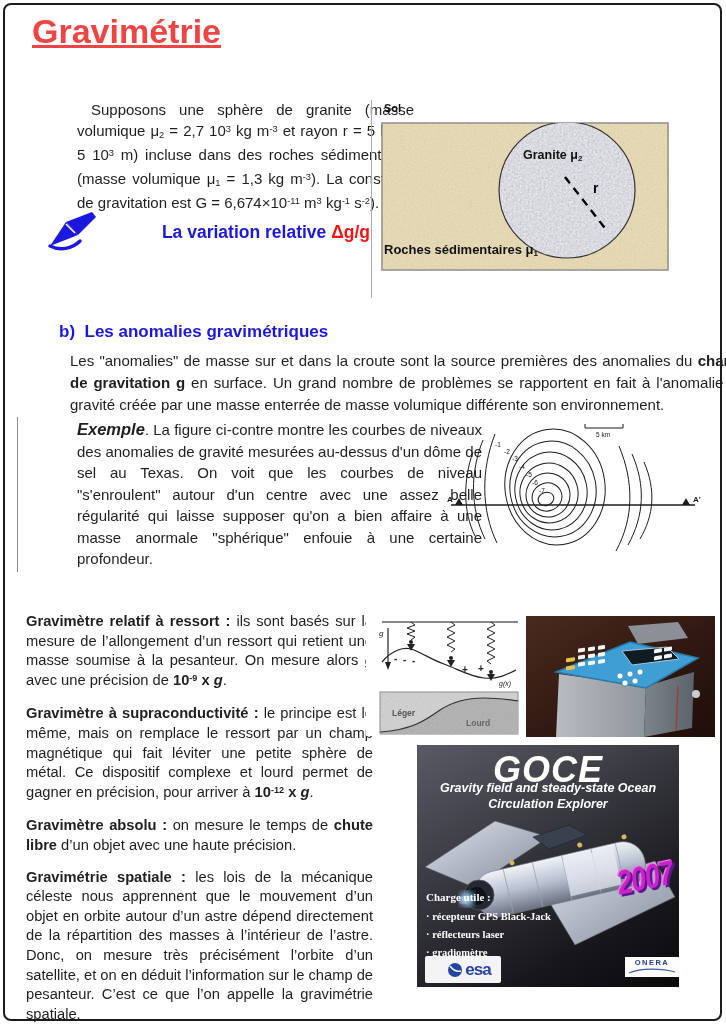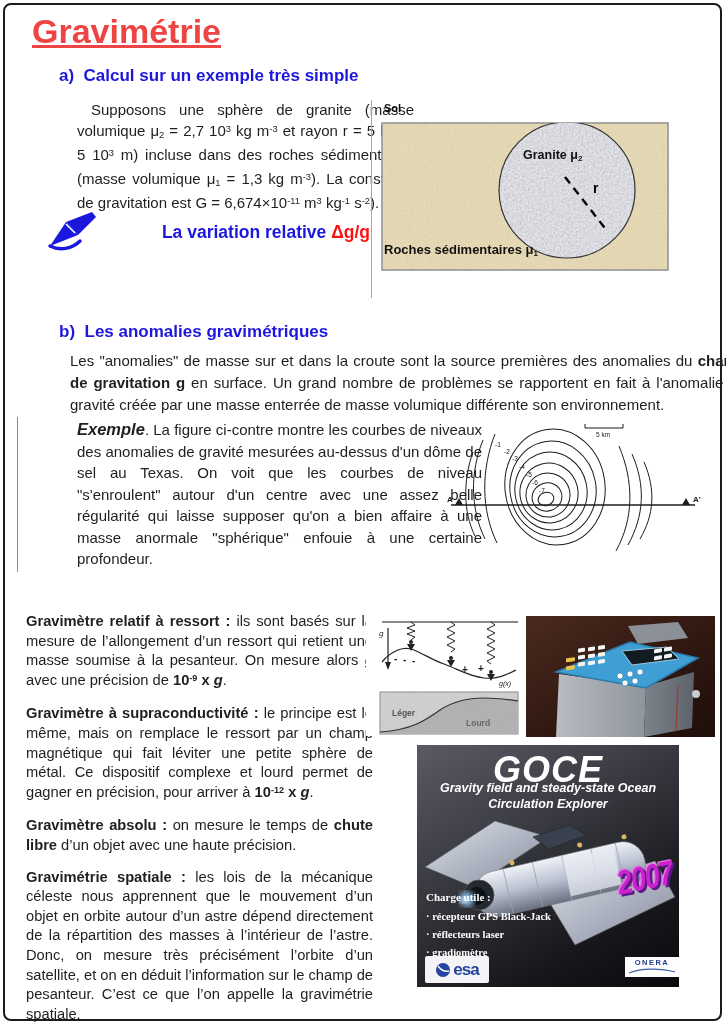--- a/index.html
+++ b/index.html
@@ -43,35 +43,34 @@
   .goce .g-sub{position:absolute;left:0;width:100%;text-align:center;color:#fff;
         font-size:12.5px;font-weight:bold;font-style:italic;}
   .goce .payload{position:absolute;left:9px;top:146px;color:#fff;
         font-family:"Liberation Serif",serif;font-weight:bold;}
   .goce .payload .ph{font-size:11px;margin-bottom:8px;}
   .goce .payload .pi{font-size:10.5px;margin-bottom:7px;}
   .goce .year{position:absolute;right:6px;top:118px;font-size:27px;font-weight:bold;font-style:italic;
         color:#cc22cc;letter-spacing:-1px;transform:rotate(-12deg) scaleY(1.25);
         text-shadow:2px 2px 0 #5a1888,-1px -1px 0 #e87ae8;}
   .goce .esa-box{position:absolute;left:8px;bottom:4px;width:64px;height:27px;background:#f4f4f6;
-        border-radius:2px;display:flex;align-items:center;justify-content:center;gap:2px;}
+        border-radius:2px;display:flex;align-items:center;justify-content:center;gap:2px;padding-left:12px;}
   .goce .esa-box .esa-txt{color:#2344a0;font-size:17px;font-weight:bold;letter-spacing:-1px;}
   .goce .onera-box{position:absolute;right:0;bottom:10px;width:54px;height:20px;background:#fdfdfd;
         display:flex;flex-direction:column;align-items:center;justify-content:center;}
   .goce .onera-box .onera-txt{color:#223f8f;font-size:7.5px;font-weight:bold;letter-spacing:1.5px;line-height:8px;}
 </style>
 </head>
 <body>
 
 <div id="page">
   <div class="page-border"></div>
 
   <div class="page-title">Gravimétrie</div>
 
-  <div class="sec-head" style="left:59px;top:66px;">a)  Calcul sur un exemple très simple</div>
 
   <div class="body-par" style="left:33px;top:99px;width:337px;text-indent:14px;">Supposons une sphère de granite (masse volumique μ<sub>2</sub> = 2,7 10<sup>3</sup> kg m<sup>-3</sup>  et rayon r = 5 km = 5 10<sup>3</sup> m) incluse dans des roches sédimentaires (masse volumique μ<sub>1</sub> = 1,3 kg m<sup>-3</sup>). La constante de gravitation est G = 6,674×10<sup>-11</sup> m<sup>3</sup>  kg<sup>-1</sup> s<sup>-2</sup>).</div>
 
   <div class="divider-a"></div>
 
   <div class="fig-a">
     <div class="sol">Sol</div>
     <svg width="341" height="174" viewBox="0 0 341 174" style="position:absolute;left:0;top:22px;">
       <defs>
         <filter id="graniteNoise" x="-10%" y="-10%" width="120%" height="120%">

